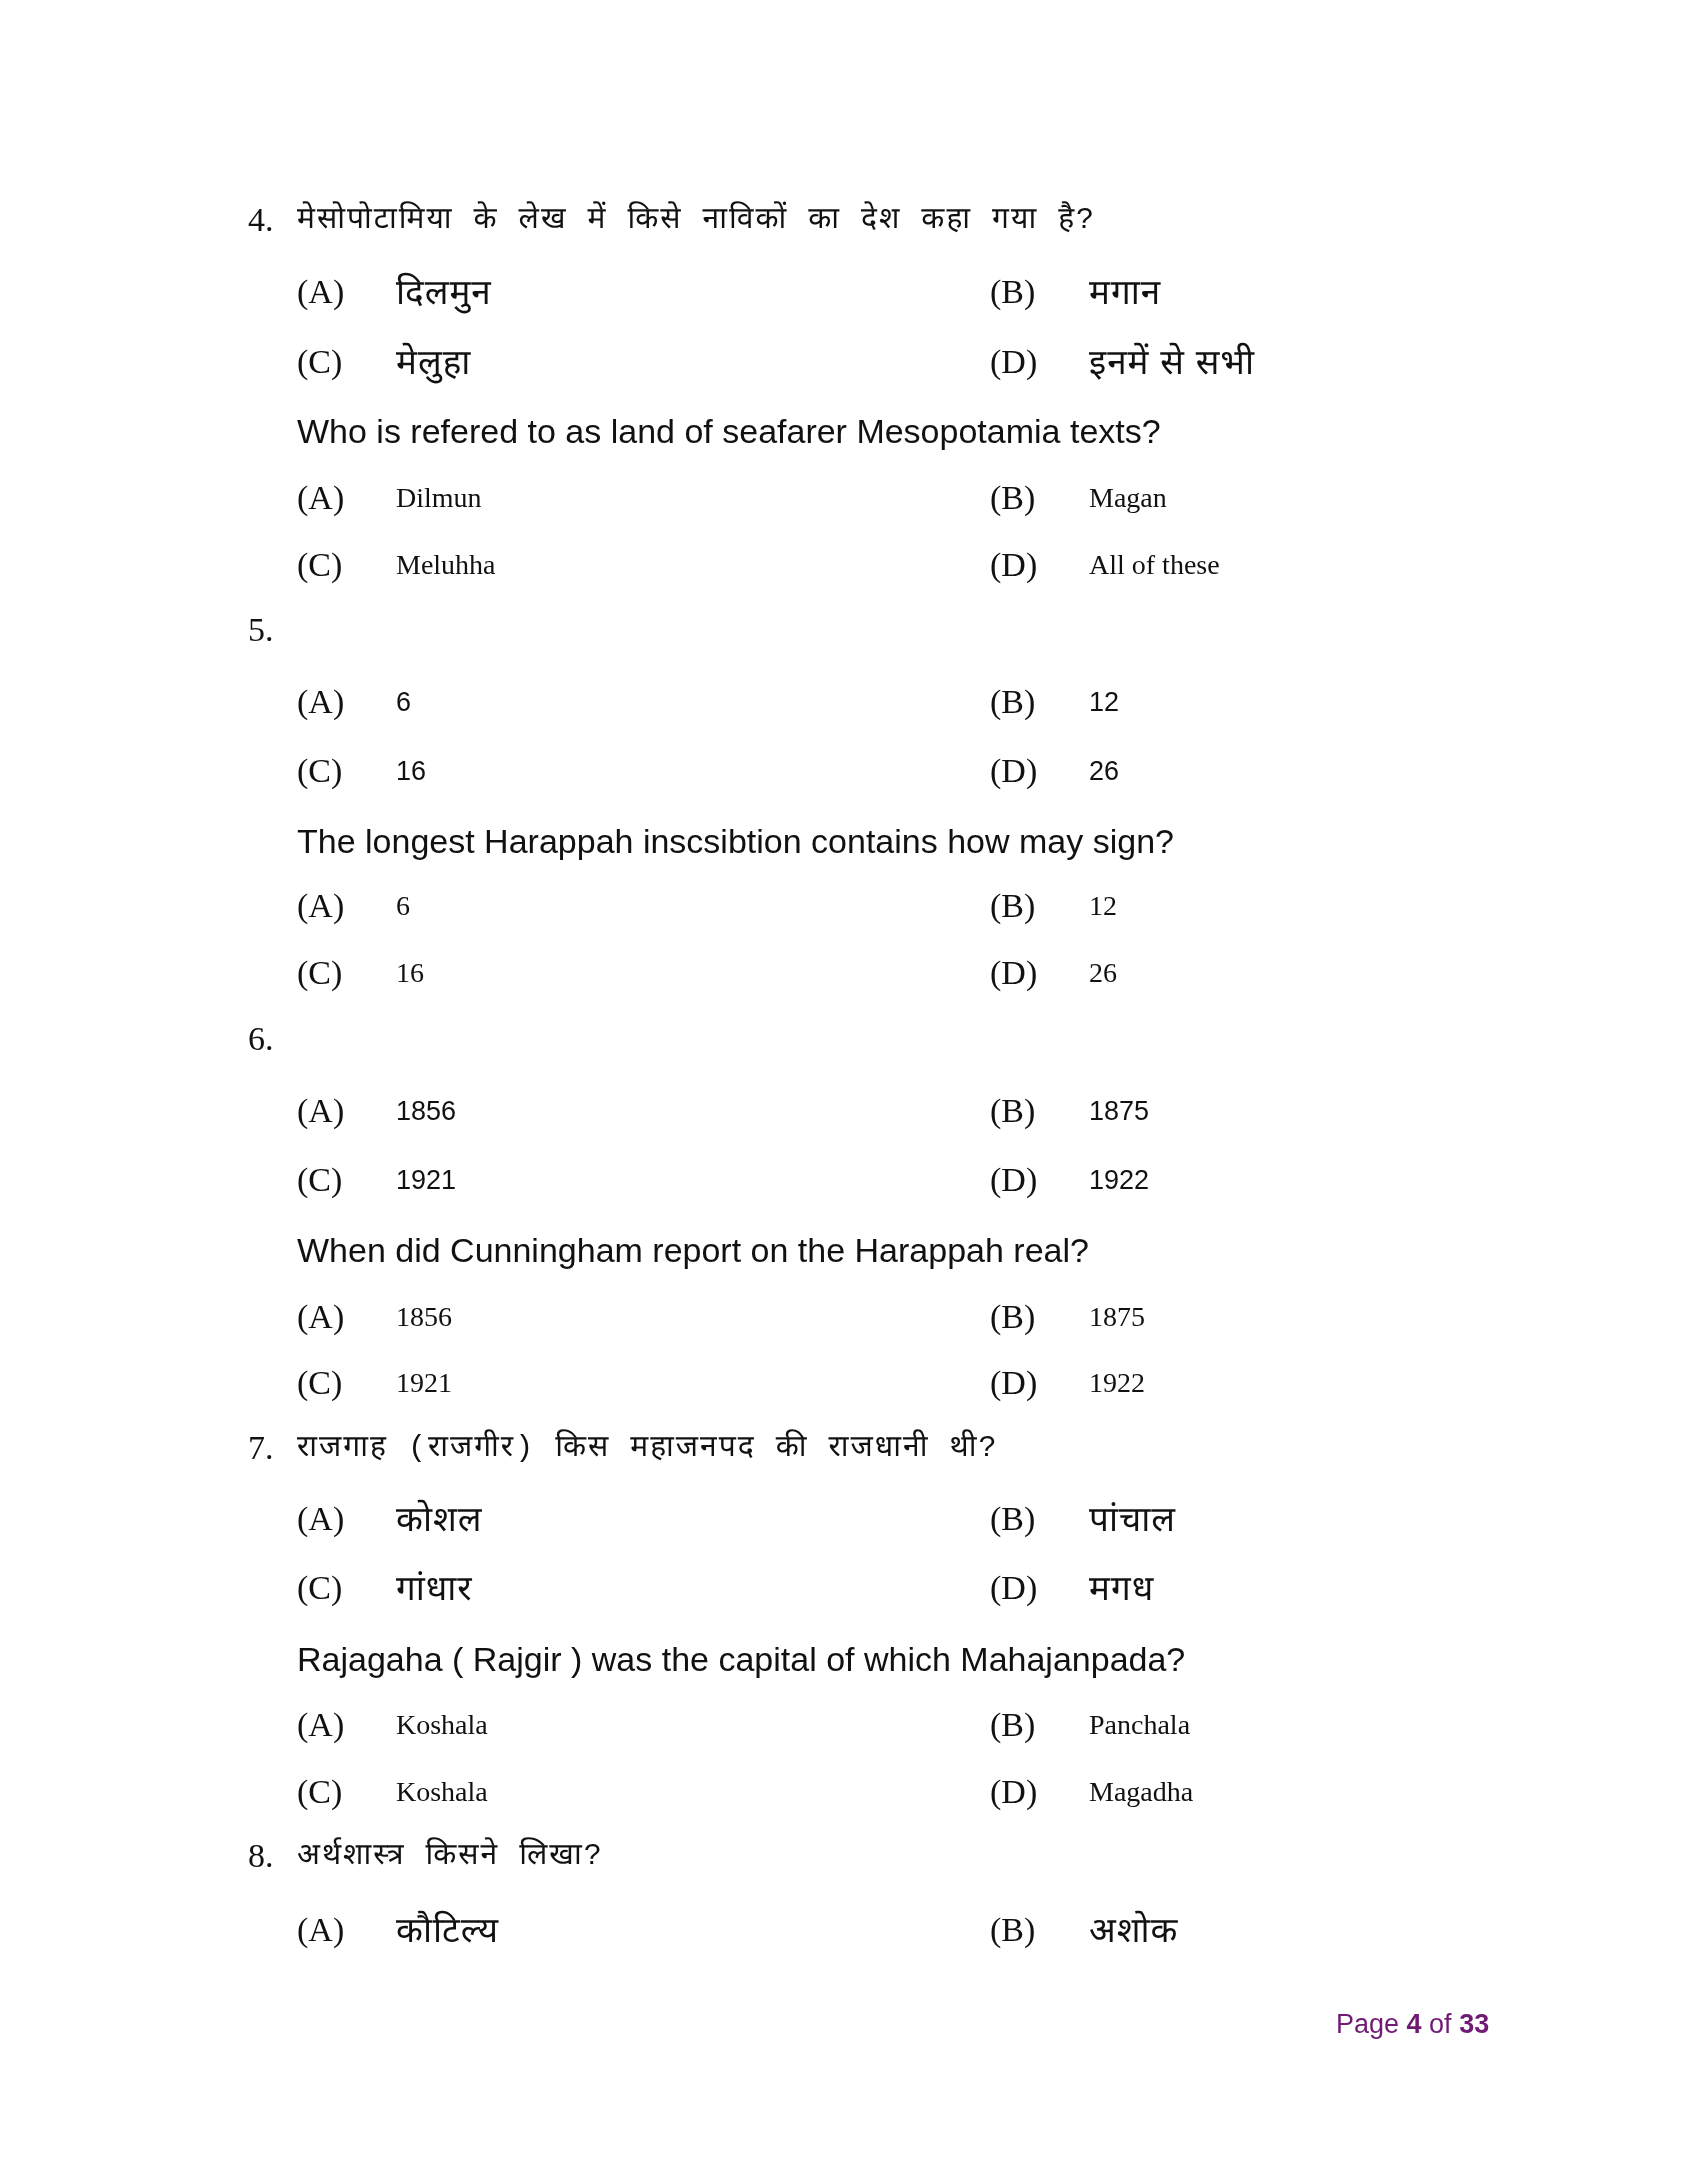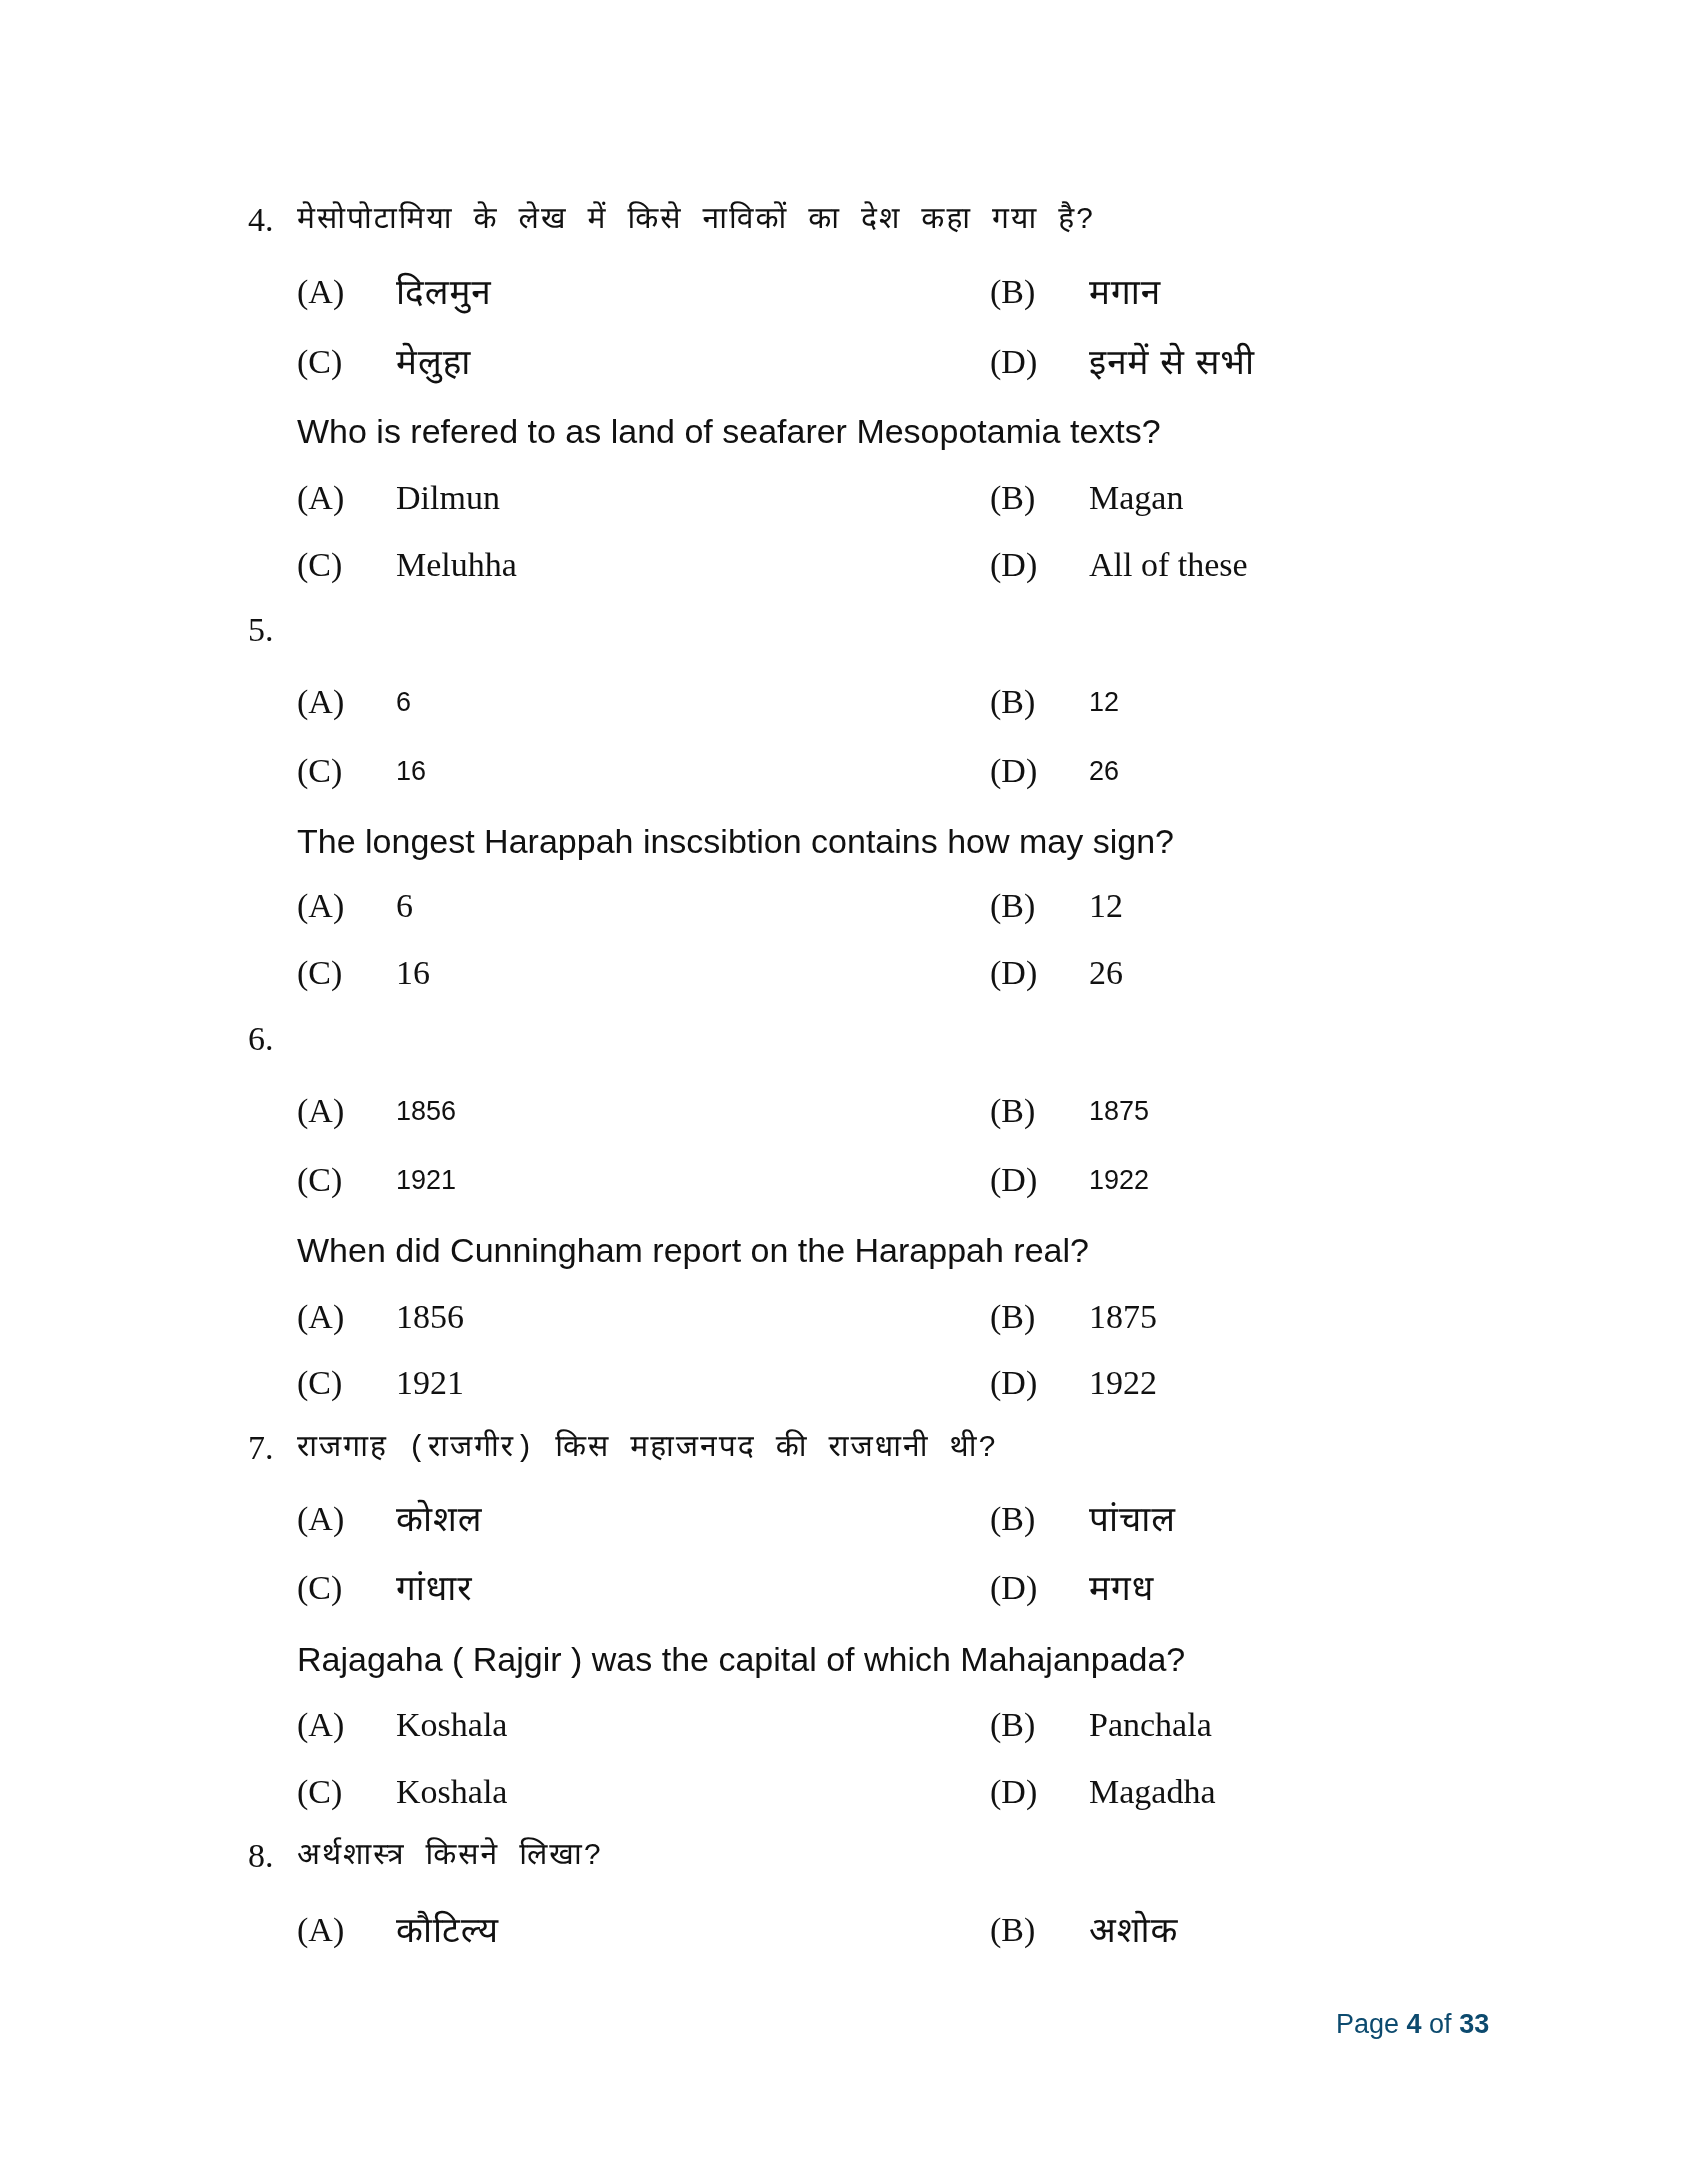--- a/index.html
+++ b/index.html
@@ -4,27 +4,27 @@
 <style>
   html, body { margin: 0; padding: 0; background: #ffffff; }
   body { width: 1683px; height: 2178px; position: relative; overflow: hidden; color: #111111; }
   .row { position: absolute; left: 0; width: 1683px; height: 50px; line-height: 50px; white-space: nowrap; }
   .qnum { position: absolute; left: 248px; font-family: "Liberation Serif", "DejaVu Serif", serif; font-size: 34px; }
   .qtext { position: absolute; left: 297px; font-family: Liberation Sans, sans-serif; font-size: 34px; }
   .qtext.hi { font-family: Liberation Mono, monospace; font-size: 30px; letter-spacing: 2px; }
   .olabel { position: absolute; font-family: "Liberation Serif", "DejaVu Serif", serif; font-size: 34px; }
   .olabel.a { left: 297px; }
   .olabel.b { left: 990px; }
-  .otext { position: absolute; font-family: "Liberation Serif", "DejaVu Serif", serif; font-size: 34px; }
+  .otext { position: absolute; font-family: "Liberation Serif", "DejaVu Serif", serif; font-size: 28px; }
   .otext.a { left: 396px; }
   .otext.b { left: 1089px; }
   .otext.hi { font-family: "Liberation Sans", "DejaVu Sans", sans-serif; font-size: 35px; letter-spacing: 1px; }
   .otext.num { font-family: "Liberation Sans", "DejaVu Sans", sans-serif; font-size: 27px; }
   .footer { position: absolute; left: 1336px; top: 2006px; height: 36px; line-height: 36px;
-            font-family: "Liberation Sans", "DejaVu Sans", sans-serif; font-size: 27px; color: #0c4a6e; white-space: nowrap; }
+            font-family: "Liberation Sans", "DejaVu Sans", sans-serif; font-size: 27px; color: #701a75; white-space: nowrap; }
   .footer b { font-weight: bold; }
 </style>
 </head>
 <body>
 
 <div class="row" style="top:195px">
   <span class="qnum">4.</span>
   <span class="qtext hi">मेसोपोटामिया के लेख में किसे नाविकों का देश कहा गया है?</span>
 </div>
 <div class="row" style="top:267px">

